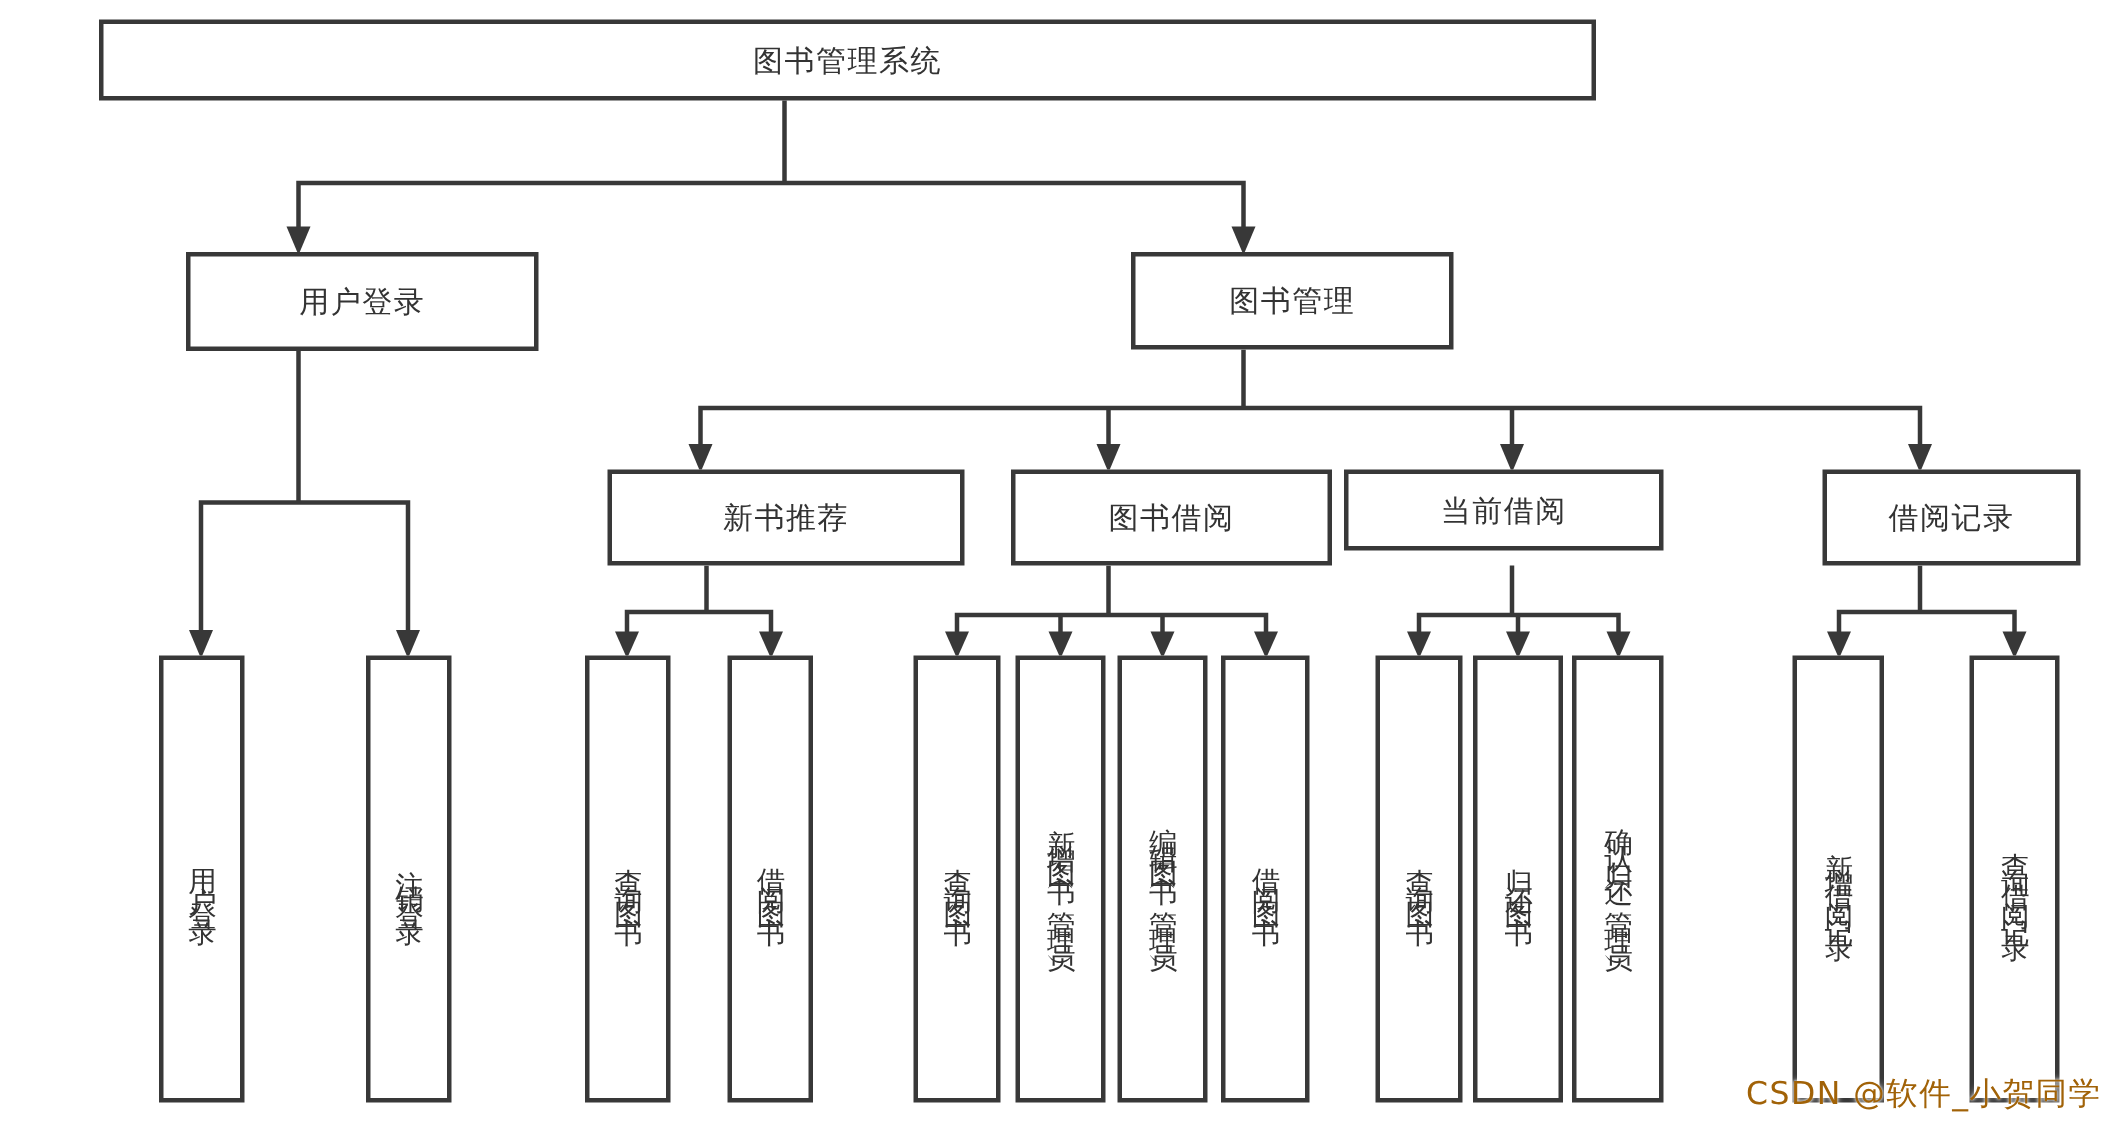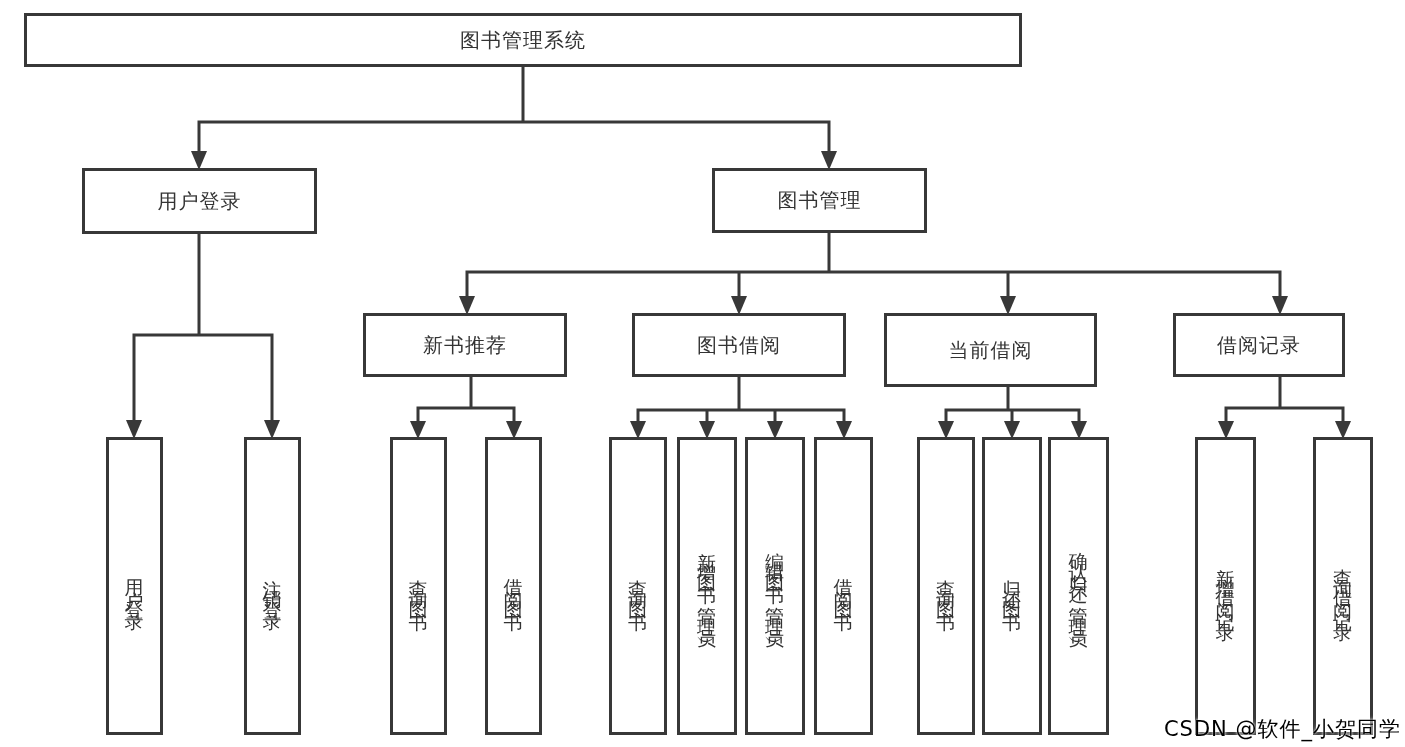--- a/index.html
+++ b/index.html
@@ -16,34 +16,34 @@
   }
   .node {
     position: absolute;
     box-sizing: border-box;
     border: 3px solid #383838;
     background: #ffffff;
     display: flex;
     align-items: center;
     justify-content: center;
   }
-  .node.h { font-size: 20px; letter-spacing: 1px; }
+  .node.h { font-size: 20px; letter-spacing: 1px; margin-left: 42px; }
   .node.leaf span {
     writing-mode: vertical-rl;
     text-orientation: mixed;
     font-size: 19px;
     letter-spacing: 11px;
     line-height: 1;
     white-space: nowrap;
   }
   #watermark {
     position: absolute;
     right: 4px; bottom: 4px;
     font-size: 21px;
-    color: #000000;
+    color: #a16207;
     letter-spacing: 1px;
     text-shadow: 0 0 2px #ffffff, 0 0 4px #ffffff;
     z-index: 5;
   }
 </style>
 </head>
 <body>
 
 <svg id="connector-layer" viewBox="0 0 1405 747" xmlns="http://www.w3.org/2000/svg" aria-hidden="true">
   <g stroke="#383838" stroke-width="3" fill="none">
@@ -96,27 +96,27 @@
   <span>图书管理系统</span>
 </div>
 
 <div class="node h" style="left:82px; top:168px; width:235px; height:66px;">
   <span>用户登录</span>
 </div>
 <div class="node h" style="left:712px; top:168px; width:215px; height:65px;">
   <span>图书管理</span>
 </div>
 
-<div class="node h" style="left:363px; top:313px; width:204px; height:64px;">
+<div class="node h" style="left:363px; top:313px; width:238px; height:64px;">
   <span>新书推荐</span>
 </div>
 <div class="node h" style="left:632px; top:313px; width:214px; height:64px;">
   <span>图书借阅</span>
 </div>
-<div class="node h" style="left:884px; top:313px; width:213px; height:74px;align-items:center;">
+<div class="node h" style="left:854px; top:313px; width:213px; height:54px;align-items:center;">
   <span>当前借阅</span>
 </div>
 <div class="node h" style="left:1173px; top:313px; width:172px; height:64px;">
   <span>借阅记录</span>
 </div>
 
 <div class="node leaf" style="left:106px; top:437px; width:57px; height:298px;">
   <span>用户登录</span>
 </div>
 <div class="node leaf" style="left:244px; top:437px; width:57px; height:298px;">

